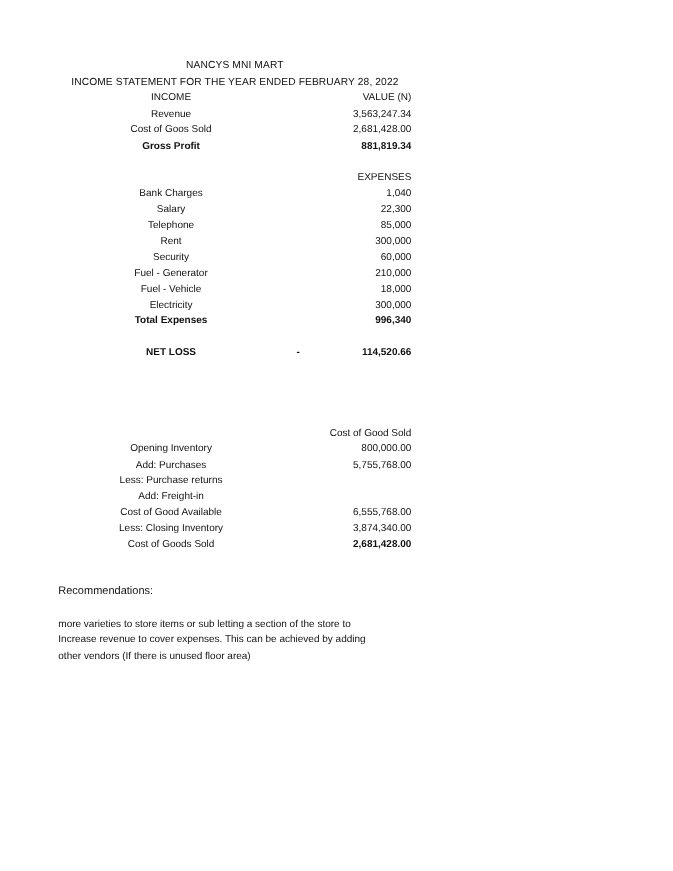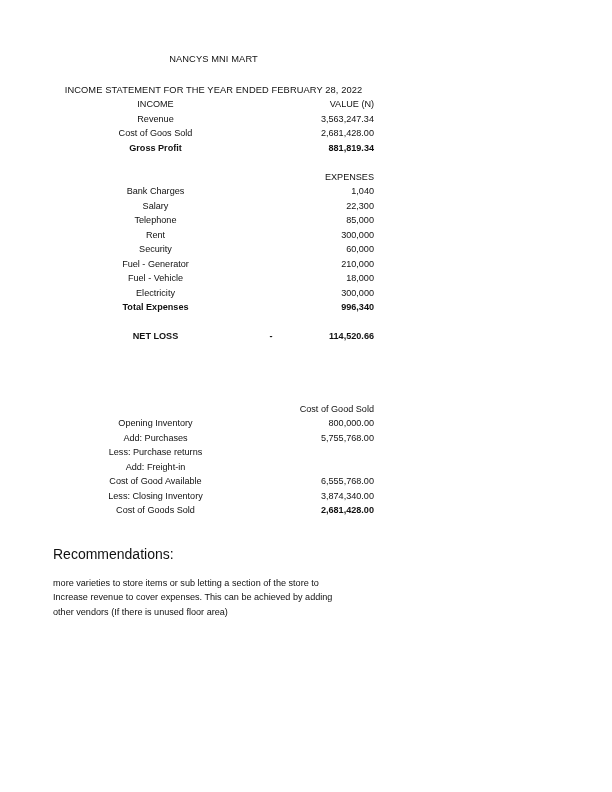--- a/index.html
+++ b/index.html
@@ -34,21 +34,21 @@
   .title-row {
     height: 14.5px;
     line-height: 14.5px;
     text-align: center;
     font-weight: normal;
     font-size: 9.3px;
     letter-spacing: 0.1px;
     white-space: nowrap;
   }
   .title-main { font-size: 9.3px; }
-  .title-sub  { font-size: 9.3px; margin-top: 16px; }
+  .title-sub  { font-size: 9.3px; }
 
   
   .row {
     height: 14.5px;
     line-height: 14.5px;
     display: flex;
     align-items: center;
     font-size: 9.1px;
     white-space: nowrap;
   }
@@ -82,21 +82,21 @@
     line-height: 14.5px;
     font-size: 9.1px;
     text-align: right;
     white-space: nowrap;
   }
 
   
   .rec-title {
     height: 14.5px;
     line-height: 14.5px;
-    font-size: 14px;
+    font-size: 10px;
     text-align: left;
   }
   .rec-body {
     font-size: 9.1px;
     line-height: 14.6px;
     text-align: left;
     width: 315px;
   }
   .rec-body div { height: 14.6px; white-space: nowrap; }
 </style>

